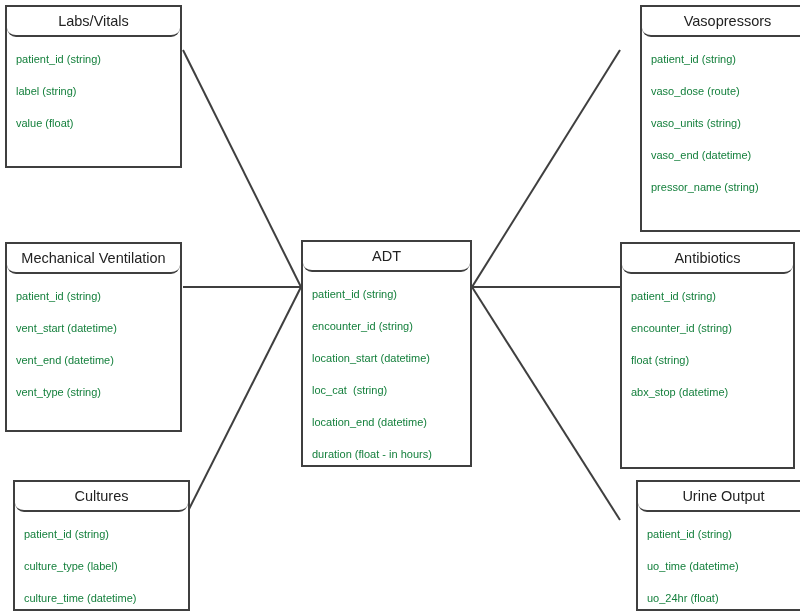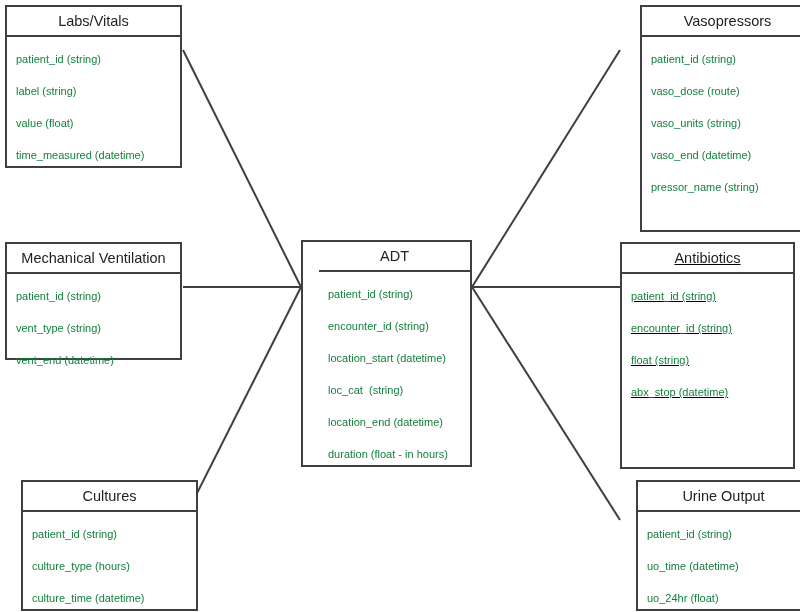--- a/index.html
+++ b/index.html
@@ -33,20 +33,21 @@
   .entity-title {
     box-sizing: border-box;
     height: 30px;
     line-height: 28px;
     border-bottom: 2px solid #3f3f3f;
     text-align: center;
     font-size: 14.5px;
     color: #222222;
     white-space: nowrap;
     overflow: hidden;
+    border-radius: 9px;
   }
   .entity-fields {
     padding-top: 6px;
   }
   .field-row {
     height: 32px;
     line-height: 32px;
     padding-left: 9px;
     font-size: 11px;
     color: #15803d;
@@ -68,61 +69,61 @@
       <line x1="472" y1="287" x2="620" y2="520" stroke="#3f3f3f" stroke-width="2"></line>
     </svg>
 
   <div id="entity-layer">
       <div class="entity" style="left: 5px; top: 5px; width: 177px; height: 163px;">
         <div class="entity-title">Labs/Vitals</div>
         <div class="entity-fields">
           <div class="field-row">patient_id (string)</div>
           <div class="field-row">label (string)</div>
           <div class="field-row">value (float)</div>
-          <div class="field-row">time_measured (datetime)</div>
         </div>
       </div>
-      <div class="entity" style="left: 5px; top: 242px; width: 177px; height: 118px;">
+      <div class="entity" style="left: 5px; top: 242px; width: 177px; height: 190px;">
         <div class="entity-title">Mechanical Ventilation</div>
         <div class="entity-fields">
           <div class="field-row">patient_id (string)</div>
+          <div class="field-row">vent_start (datetime)</div>
+          <div class="field-row">vent_end (datetime)</div>
           <div class="field-row">vent_type (string)</div>
-          <div class="field-row">vent_end (datetime)</div>
         </div>
       </div>
-      <div class="entity" style="left: 21px; top: 480px; width: 177px; height: 131px;">
+      <div class="entity" style="left: 13px; top: 480px; width: 177px; height: 131px;">
         <div class="entity-title">Cultures</div>
         <div class="entity-fields">
           <div class="field-row">patient_id (string)</div>
-          <div class="field-row">culture_type (hours)</div>
+          <div class="field-row">culture_type (label)</div>
           <div class="field-row">culture_time (datetime)</div>
         </div>
       </div>
-      <div class="entity" style="left: 301px; top: 240px; width: 171px; height: 227px; padding-left: 16px;">
+      <div class="entity" style="left: 301px; top: 240px; width: 171px; height: 227px;">
         <div class="entity-title">ADT</div>
         <div class="entity-fields">
           <div class="field-row">patient_id (string)</div>
           <div class="field-row">encounter_id (string)</div>
           <div class="field-row">location_start (datetime)</div>
           <div class="field-row">loc_cat  (string)</div>
           <div class="field-row">location_end (datetime)</div>
           <div class="field-row">duration (float - in hours)</div>
         </div>
       </div>
       <div class="entity" style="left: 640px; top: 5px; width: 175px; height: 227px;">
         <div class="entity-title">Vasopressors</div>
         <div class="entity-fields">
           <div class="field-row">patient_id (string)</div>
           <div class="field-row">vaso_dose (route)</div>
           <div class="field-row">vaso_units (string)</div>
           <div class="field-row">vaso_end (datetime)</div>
           <div class="field-row">pressor_name (string)</div>
         </div>
       </div>
-      <div class="entity" style="left: 620px; top: 242px; width: 175px; height: 227px; text-decoration: underline;">
+      <div class="entity" style="left: 620px; top: 242px; width: 175px; height: 227px;">
         <div class="entity-title">Antibiotics</div>
         <div class="entity-fields">
           <div class="field-row">patient_id (string)</div>
           <div class="field-row">encounter_id (string)</div>
           <div class="field-row">float (string)</div>
           <div class="field-row">abx_stop (datetime)</div>
         </div>
       </div>
       <div class="entity" style="left: 636px; top: 480px; width: 175px; height: 131px;">
         <div class="entity-title">Urine Output</div>

